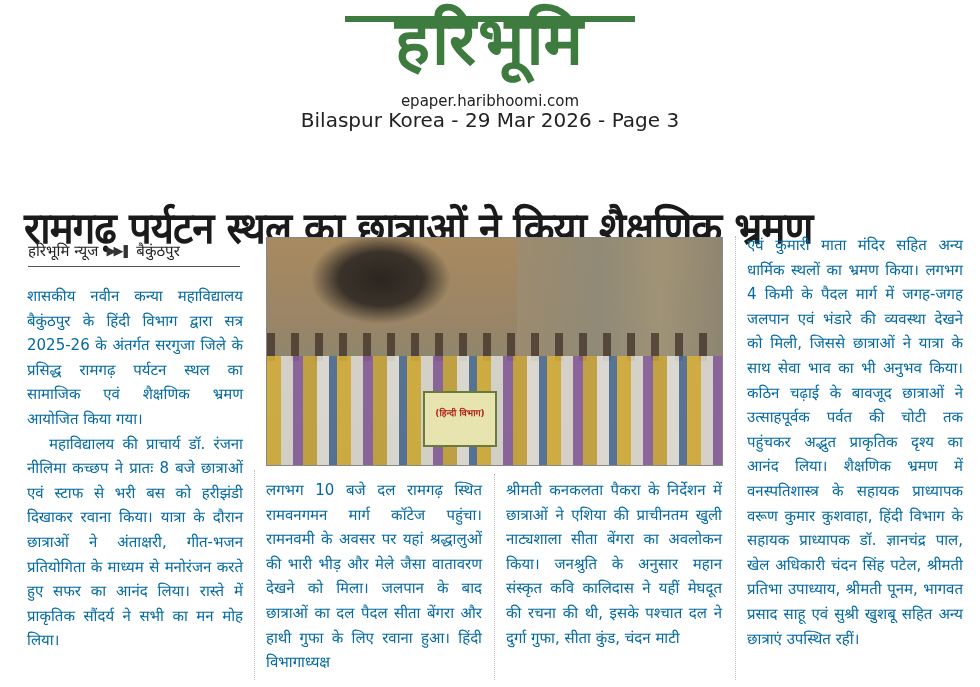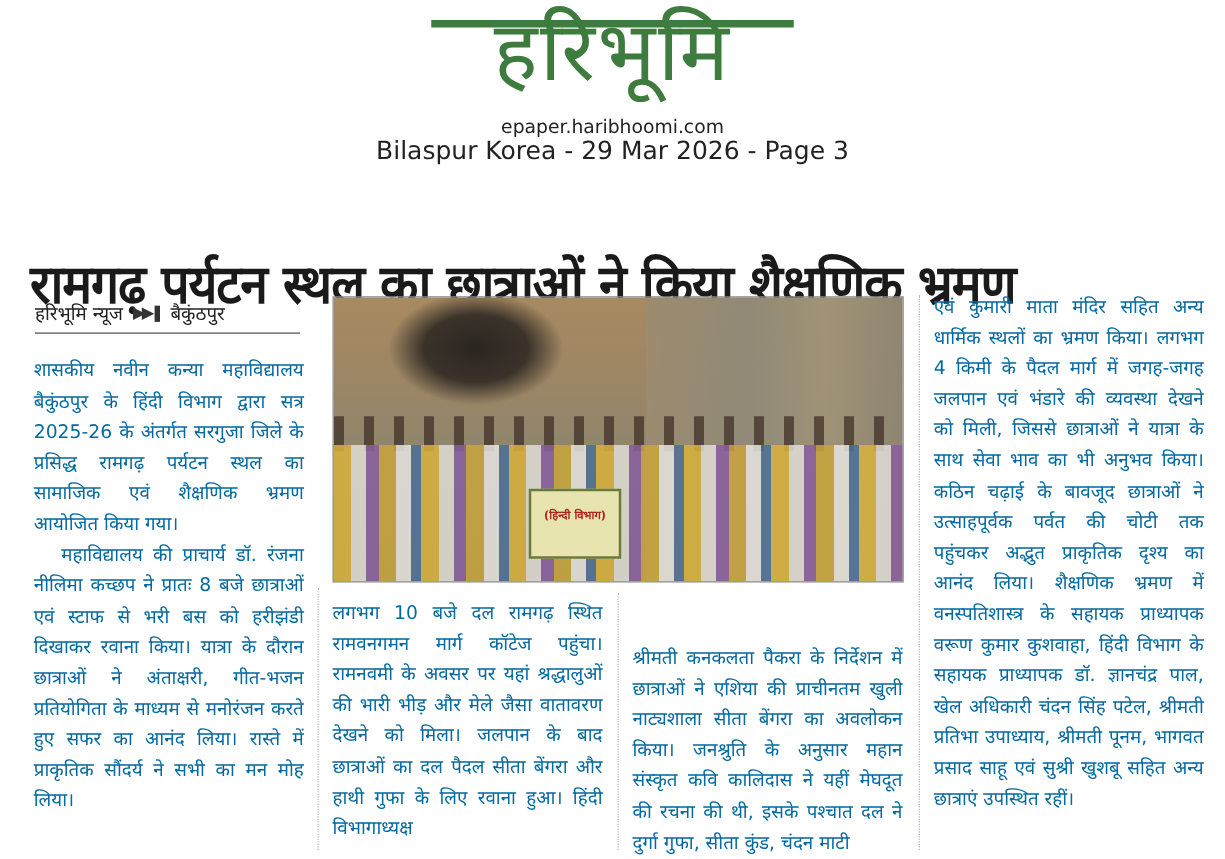--- a/index.html
+++ b/index.html
@@ -1,21 +1,21 @@
 <!DOCTYPE html>
 <html><head>
 <meta charset="utf-8">
 <style>
   html, body { margin:0; padding:0; background:#ffffff; }
   body { width:980px; height:687px; position:relative; overflow:hidden;
          font-family:"DejaVu Sans", "Liberation Sans", sans-serif; color:#1c1c1c; }
 
   .masthead { position:absolute; left:0; top:0; width:980px; text-align:center; }
   .logo { position:absolute; left:345px; top:2px; width:290px; height:80px;
-          color:#3e7b3e; font-family:"DejaVu Sans", sans-serif; font-weight:normal;
+          color:#3e7b3e; font-family:"DejaVu Sans", sans-serif; font-weight:bold;
           font-size:66px; line-height:80px; text-align:center; letter-spacing:2px; }
   .logo-bar { position:absolute; left:345px; top:16px; width:290px; height:6px; background:#3e7b3e; }
   .site-url { position:absolute; left:0; width:980px; top:92px; font-size:15px; line-height:18px;
               color:#222; font-family:"DejaVu Sans", sans-serif; }
   .edition-line { position:absolute; left:0; width:980px; top:111px; font-size:20px; line-height:18px;
                   color:#222; font-family:"DejaVu Sans", sans-serif; }
 
   .headline { position:absolute; left:24px; top:166px; width:940px; height:66px;
               font-family:"DejaVu Sans", sans-serif; font-weight:bold; font-size:43px;
               line-height:66px; color:#1a1a1a; white-space:nowrap; letter-spacing:-1px;
@@ -25,21 +25,21 @@
             border-bottom:1.5px solid #555; font-size:15px; line-height:28px; color:#222;
             display:flex; align-items:center; gap:8px; white-space:nowrap; }
   .byline .arrow { font-size:13px; color:#333; letter-spacing:-3px; }
 
   .col { position:absolute; font-size:15px; line-height:24.6px; color:#0369a1;
          text-align:justify; font-family:"DejaVu Sans", sans-serif; }
   .col p { margin:0; }
   .col .indent { text-indent:22px; }
   .col1 { left:27px; top:284px; width:216px; }
   .col2 { left:266px; top:478px; width:216px; }
-  .col3 { left:506px; top:478px; width:216px;margin-top:36px; }
+  .col3 { left:506px; top:478px; width:216px; }
   .col4 { left:747px; top:233px; width:216px; }
 
   .vrule { position:absolute; width:0; border-left:1px dotted #bbb; }
 
   .photo { position:absolute; left:266px; top:237px; width:455px; height:227px;
            overflow:hidden; border:1px solid #888;
            background:
              radial-gradient(ellipse 70px 45px at 25% 18%, #2a2520 0%, #3b332a 60%, transparent 100%),
              linear-gradient(180deg, #a88a60 0%, #9a8566 35%, #8a8770 60%, #7c7c6c 100%); }
   .photo .rock-right { position:absolute; left:55%; top:0; width:45%; height:100%;

